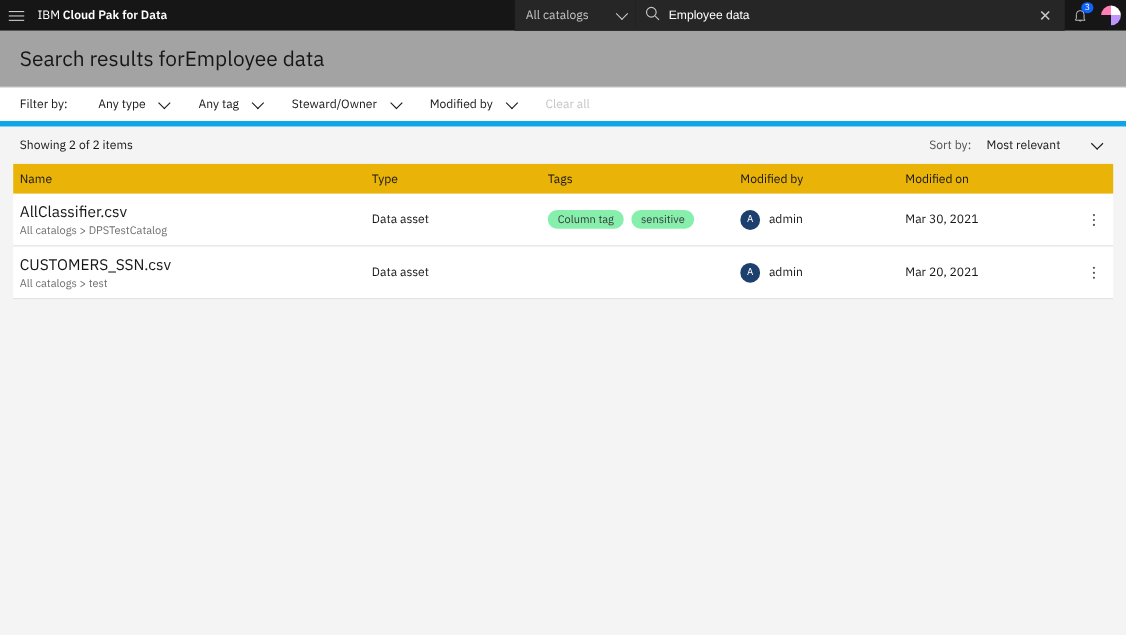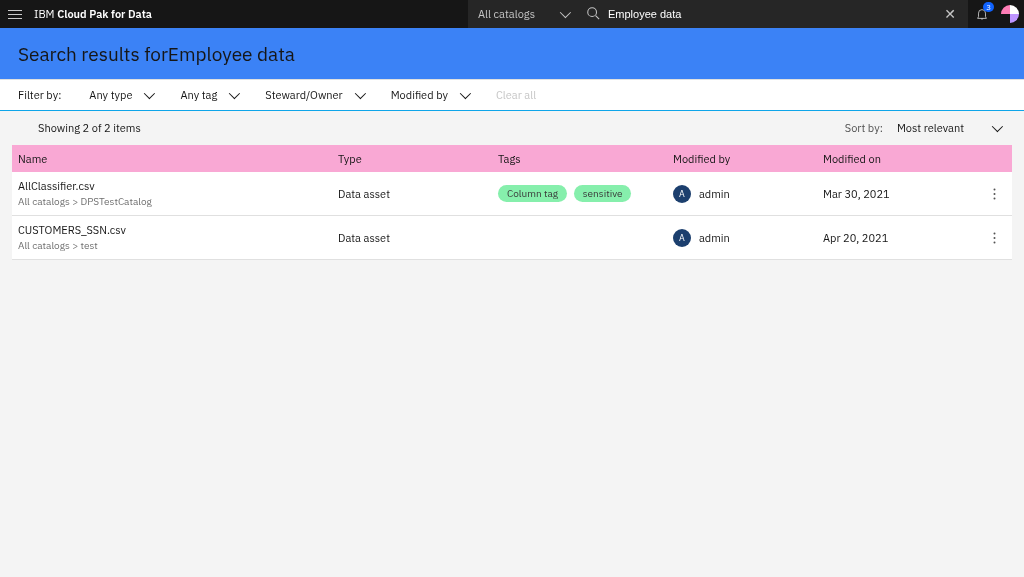--- a/index.html
+++ b/index.html
@@ -19,49 +19,49 @@
 .search-input { flex: 1; background: transparent; border: none; color: #fff; font-size: 11px; outline: none; }
 .clear-x { color: #c6c6c6; font-size: 14px; cursor: pointer; padding: 0 4px; }
 .header-right { display: flex; align-items: center; }
 .notif { position: relative; width: 28px; height: 28px; display: flex; align-items: center; justify-content: center; cursor: pointer; }
 .notif svg { width: 14px; height: 14px; }
 .badge { position: absolute; top: 2px; right: 2px; background: #0f62fe; color: #fff; font-size: 8px; padding: 0 3px; border-radius: 6px; line-height: 10px; }
 .logo { width: 28px; height: 28px; display: flex; align-items: center; justify-content: center; cursor: pointer; }
 .logo-circle { width: 18px; height: 18px; border-radius: 50%; background: conic-gradient(#fff 0 90deg, #be95ff 90deg 180deg, #161616 180deg 270deg, #ff7eb6 270deg 360deg); }
 
 
-.title-bar { background: #3b82f6; padding: 14px 18px 13px; }
+.title-bar { background: #a3a3a3; padding: 14px 18px 13px; }
 .title-bar h1 { font-size: 19px; font-weight: 400; color: #161616; }
 
 
-.filter-bar { background: #fff; border-top: 1px solid #e0e0e0; border-bottom: 1px solid #0ea5e9; padding: 8px 18px; display: flex; align-items: center; gap: 28px; font-size: 11px; }
+.filter-bar { background: #fff; border-top: 1px solid #e0e0e0; border-bottom: 5px solid #0ea5e9; padding: 8px 18px; display: flex; align-items: center; gap: 28px; font-size: 11px; }
 .filter-label { font-weight: 400; color: #161616; }
 .filter-pill { display: flex; align-items: center; gap: 12px; cursor: pointer; color: #161616; }
 .clear-all { color: #c6c6c6; cursor: pointer; }
 
 
-.meta-row { display: flex; align-items: center; justify-content: space-between; padding: 10px 18px; font-size: 11px; color: #161616; margin-left: 20px; }
+.meta-row { display: flex; align-items: center; justify-content: space-between; padding: 10px 18px; font-size: 11px; color: #161616; }
 .sort-group { display: flex; align-items: center; gap: 14px; }
 .sort-label { color: #525252; }
 .sort-select { display: flex; align-items: center; gap: 28px; cursor: pointer; padding-right: 6px; }
 
 
 .table { margin: 0 12px; background: #fff; }
-.thead { display: flex; background: #f9a8d4; height: 27px; align-items: center; font-size: 11px; font-weight: 400; padding: 0 6px; }
+.thead { display: flex; background: #eab308; height: 27px; align-items: center; font-size: 11px; font-weight: 400; padding: 0 6px; }
 .col-name { flex: 0 0 320px; padding-left: 0; }
 .thead .col-name { padding-left: 0; }
 .col-type { flex: 0 0 160px; }
 .col-tags { flex: 0 0 175px; }
 .col-modby { flex: 0 0 150px; }
 .col-modon { flex: 1; }
 .col-menu { flex: 0 0 24px; }
 
 .trow { display: flex; align-items: center; min-height: 36px; border-bottom: 1px solid #e0e0e0; padding: 7px 6px; font-size: 11px; }
 .name-cell { display: flex; flex-direction: column; gap: 2px; }
-.name-link { color: #161616; font-size: 11px; }
+.name-link { color: #161616; font-size: 14px; }
 .breadcrumb { color: #6f6f6f; font-size: 10px; }
 .tag-chip { display: inline-block; background: #86efac; border-radius: 10px; padding: 2px 9px; font-size: 10px; margin-right: 4px; color: #393939; }
 .avatar { width: 18px; height: 18px; border-radius: 50%; background: #1c3f6e; color: #fff; display: inline-flex; align-items: center; justify-content: center; font-size: 9px; margin-right: 8px; vertical-align: middle; }
 .modby-cell { display: flex; align-items: center; }
 .overflow { width: 20px; display: flex; align-items: center; justify-content: center; cursor: pointer; color: #525252; }
 .overflow svg { width: 3px; height: 12px; }
 </style>
 </head>
 <body>
 
@@ -180,21 +180,21 @@
     <div class="col-name name-cell">
       <span class="name-link">CUSTOMERS_SSN.csv</span>
       <span class="breadcrumb">All catalogs &gt; test</span>
     </div>
     <div class="col-type">Data asset</div>
     <div class="col-tags"></div>
     <div class="col-modby modby-cell">
       <span class="avatar">A</span>
       <span>admin</span>
     </div>
-    <div class="col-modon">Apr 20, 2021</div>
+    <div class="col-modon">Mar 20, 2021</div>
     <div class="col-menu overflow">
       <svg viewBox="0 0 3 12">
           <circle cx="1.5" cy="1.5" r="1" fill="#525252"></circle>
           <circle cx="1.5" cy="6" r="1" fill="#525252"></circle>
           <circle cx="1.5" cy="10.5" r="1" fill="#525252"></circle>
         </svg>
     </div>
   </div>
 </div>
 

